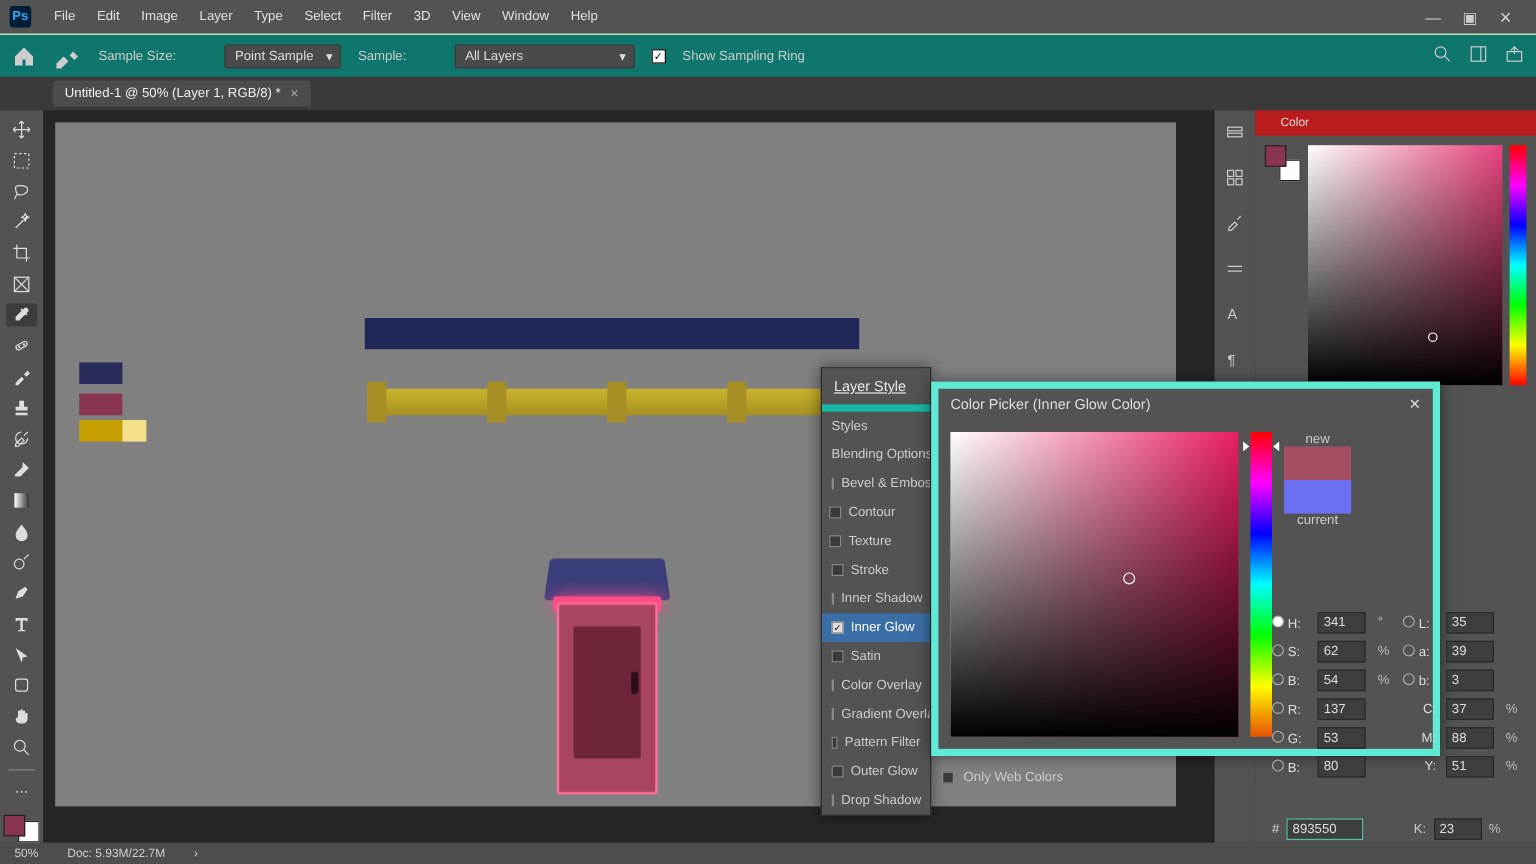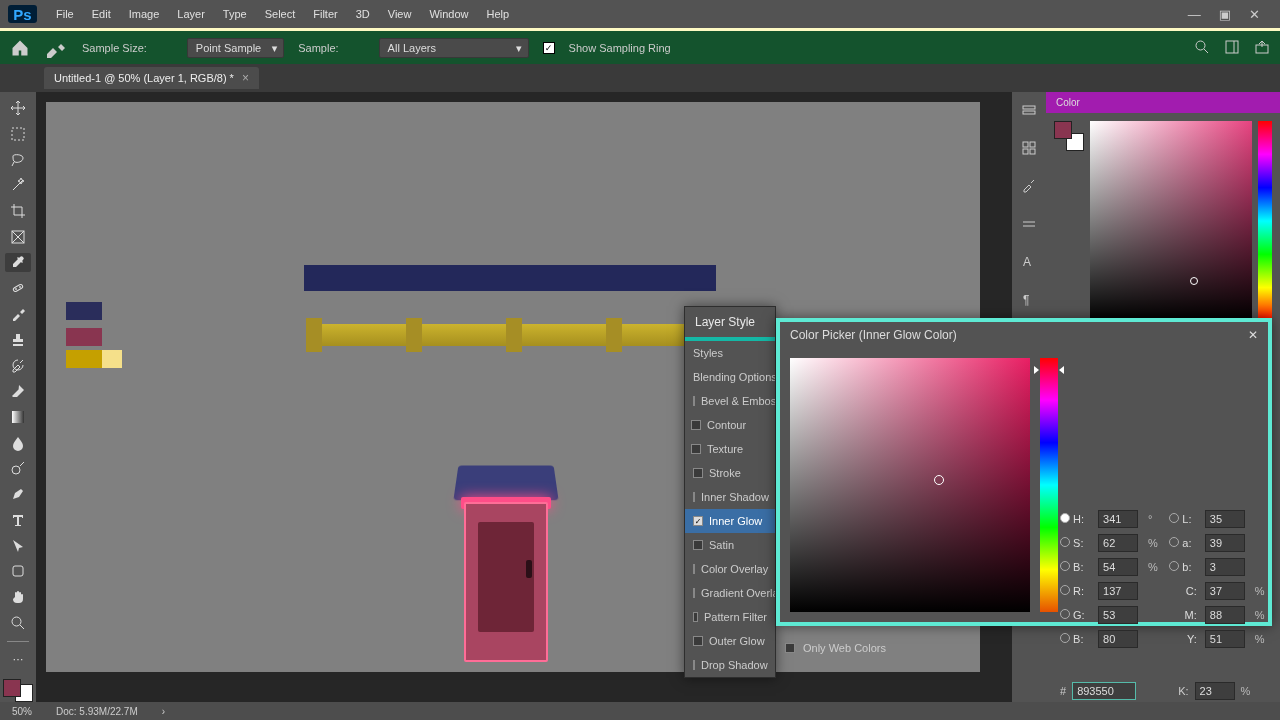--- a/index.html
+++ b/index.html
@@ -1,26 +1,26 @@
 <!DOCTYPE html>
 <html><head>
 <meta charset="utf-8">
 <style>
 * { margin: 0; padding: 0; box-sizing: border-box; font-family: 'Segoe UI', Tahoma, sans-serif; }
 body { background: #323232; color: #ccc; width: 1280px; height: 720px; overflow: hidden; position: relative; font-size: 11px; }
 
 
 .menubar { height: 28px; background: #535353; display: flex; align-items: center; padding: 0 8px; }
-.app-logo { width: 29px; height: 18px; background: #001e36; border-radius: 3px; display: flex; align-items: center; justify-content: center; color: #31a8ff; font-weight: bold; font-size: 15px; margin-right: 10px; }
+.app-logo { width: 18px; height: 18px; background: #001e36; border-radius: 3px; display: flex; align-items: center; justify-content: center; color: #31a8ff; font-weight: bold; font-size: 11px; margin-right: 10px; }
 .menu-item { padding: 4px 9px; color: #e0e0e0; cursor: pointer; }
 .window-controls { margin-left: auto; display: flex; gap: 18px; padding-right: 12px; }
 .win-btn { color: #ccc; cursor: pointer; font-size: 13px; }
 
 
-.optionsbar { height: 36px; background: #14532d; border-top: 3px solid #fef9c3; display: flex; align-items: center; padding: 0 10px; gap: 14px; }
+.optionsbar { height: 36px; background: #0f766e; border-top: 1px solid #fef9c3; display: flex; align-items: center; padding: 0 10px; gap: 14px; }
 .home-icon { width: 20px; height: 20px; display: flex; align-items: center; justify-content: center; }
 .tool-icon-opt { width: 24px; height: 24px; }
 .opt-label { color: #ccc; }
 .opt-select { background: #4a4a4a; border: 1px solid #383838; border-radius: 2px; color: #ddd; padding: 3px 22px 3px 8px; position: relative; margin-left: 26px; }
 .opt-check { width: 12px; height: 12px; background: #fff; border: 1px solid #000; display: inline-flex; align-items: center; justify-content: center; font-size: 9px; color: #000; }
 .right-icons { margin-left: auto; display: flex; gap: 14px; align-items: center; }
 
 
 .tabbar { height: 28px; background: #3a3a3a; display: flex; align-items: center; padding-left: 44px; }
 .doc-tab { background: #4c4c4c; padding: 4px 10px; border-radius: 3px 3px 0 0; display: flex; align-items: center; gap: 8px; color: #eee; }
@@ -34,43 +34,43 @@
 .tool svg { width: 16px; height: 16px; }
 
 .canvas-area { flex: 1; background: #262626; position: relative; overflow: hidden; }
 .canvas { position: absolute; left: 10px; top: 10px; right: 32px; bottom: 30px; background: #808080; }
 .artwork { position: absolute; inset: 0; }
 
 
 .right-strip { width: 34px; background: #535353; display: flex; flex-direction: column; align-items: center; padding-top: 6px; gap: 14px; }
 .right-strip .ico { width: 24px; height: 24px; display: flex; align-items: center; justify-content: center; color: #ccc; }
 .right-panel { width: 234px; background: #535353; display: flex; flex-direction: column; }
-.panel-tab { background: #a21caf; padding: 5px 10px; color: #ddd; font-size: 10px; }
+.panel-tab { background: #b91c1c; padding: 5px 21px; color: #ddd; font-size: 10px; }
 .color-panel-body { padding: 8px; display: flex; gap: 6px; }
 .fgbg-swatch { width: 30px; height: 30px; position: relative; }
 .fg-sw { width: 18px; height: 18px; background: #893550; border: 1px solid #222; position: absolute; top: 0; left: 0; }
 .bg-sw { width: 18px; height: 18px; background: #fff; border: 1px solid #222; position: absolute; bottom: 0; right: 0; }
 .main-color-field { flex: 1; height: 200px; background: linear-gradient(to bottom, rgba(0,0,0,0), #000), linear-gradient(to right, #fff, #e74380); position: relative; }
 .hue-strip-sm { width: 14px; height: 200px; background: linear-gradient(to bottom, #f00, #f0f, #00f, #0ff, #0f0, #ff0, #f00); }
 .picker-ring-sm { width: 8px; height: 8px; border: 1px solid #fff; border-radius: 50%; position: absolute; }
 
 
 .status-bottom { height: 18px; background: #4d4d4d; display: flex; align-items: center; padding: 0 12px; gap: 24px; font-size: 10px; color: #ccc; }
 
 
 .layer-style { position: absolute; left: 684px; top: 306px; width: 92px; background: #535353; border: 1px solid #2e2e2e; box-shadow: 0 0 12px rgba(0,0,0,0.5); }
-.ls-title { background: #535353; padding: 8px 10px; color: #e8e8e8; font-size: 12px; border-bottom: 4px solid #14b8a6; }
+.ls-title { background: #535353; padding: 8px 10px; color: #e8e8e8; font-size: 12px; border-bottom: 6px solid #14b8a6; text-decoration: underline; }
 .ls-row { padding: 6px 8px; color: #ccc; display: flex; align-items: center; gap: 6px; font-size: 11px; white-space: nowrap; overflow: hidden; }
 .ls-row.indent { padding-left: 6px; }
 .ls-row.active { background: #3a6ea5; color: #fff; }
 .ls-check { width: 10px; height: 10px; border: 1px solid #888; background: #3a3a3a; display: inline-flex; align-items: center; justify-content: center; font-size: 8px; }
 .ls-check.on { background: #ddd; color: #000; }
 
 
-.cp-dialog { position: absolute; left: 776px; top: 318px; width: 496px; background: #535353; border: 4px solid #5eead4; box-shadow: 0 0 12px rgba(0,0,0,0.5); }
+.cp-dialog { position: absolute; left: 776px; top: 318px; width: 424px; background: #535353; border: 6px solid #5eead4; box-shadow: 0 0 12px rgba(0,0,0,0.5); }
 .cp-title { display: flex; justify-content: space-between; align-items: center; padding: 6px 10px; color: #ddd; font-size: 12px; }
 .cp-body { padding: 10px; display: flex; gap: 10px; }
 .cp-field { width: 240px; height: 254px; background: linear-gradient(to bottom, rgba(0,0,0,0), #000), linear-gradient(to right, #fff, #e91e63); position: relative; }
 .cp-ring { width: 10px; height: 10px; border: 1px solid #fff; border-radius: 50%; position: absolute; }
 .cp-hue { width: 18px; height: 254px; background: linear-gradient(to bottom, #f00, #f0f, #00f, #0ff, #0f0, #ff0, #e65100); position: relative; }
 .hue-arrow { position: absolute; left: -6px; width: 0; height: 0; border-top: 4px solid transparent; border-bottom: 4px solid transparent; border-left: 5px solid #fff; }
 .hue-arrow.r { left: auto; right: -6px; border-left: none; border-right: 5px solid #fff; }
 .cp-right { flex: 1; display: flex; flex-direction: column; gap: 6px; }
 .newcur { display: flex; flex-direction: column; align-items: center; }
 .newcur-sw { width: 56px; height: 56px; }
@@ -438,20 +438,28 @@
       <div class="cp-ring" style="left:60%;top:46%;"></div>
     </div>
     <div style="position:relative;">
       <div class="cp-hue">
         <div class="hue-arrow" style="top:8px;"></div>
         <div class="hue-arrow r" style="top:8px;"></div>
       </div>
     </div>
     <div class="cp-right">
       <div style="display:flex;gap:12px;">
+        <div class="newcur">
+          <span>new</span>
+          <div class="newcur-sw">
+            <div class="nc-top"></div>
+            <div class="nc-bot"></div>
+          </div>
+          <span>current</span>
+        </div>
       </div>
     </div>
   </div>
 </div>
 
 <div class="cp-values">
   <span><span class="radio on"></span> <span class="lbl">H:</span></span>
   <input value="341" style="">
     <span class="unit">°</span>
   <span><span class="radio"></span> <span class="lbl">L:</span></span>

